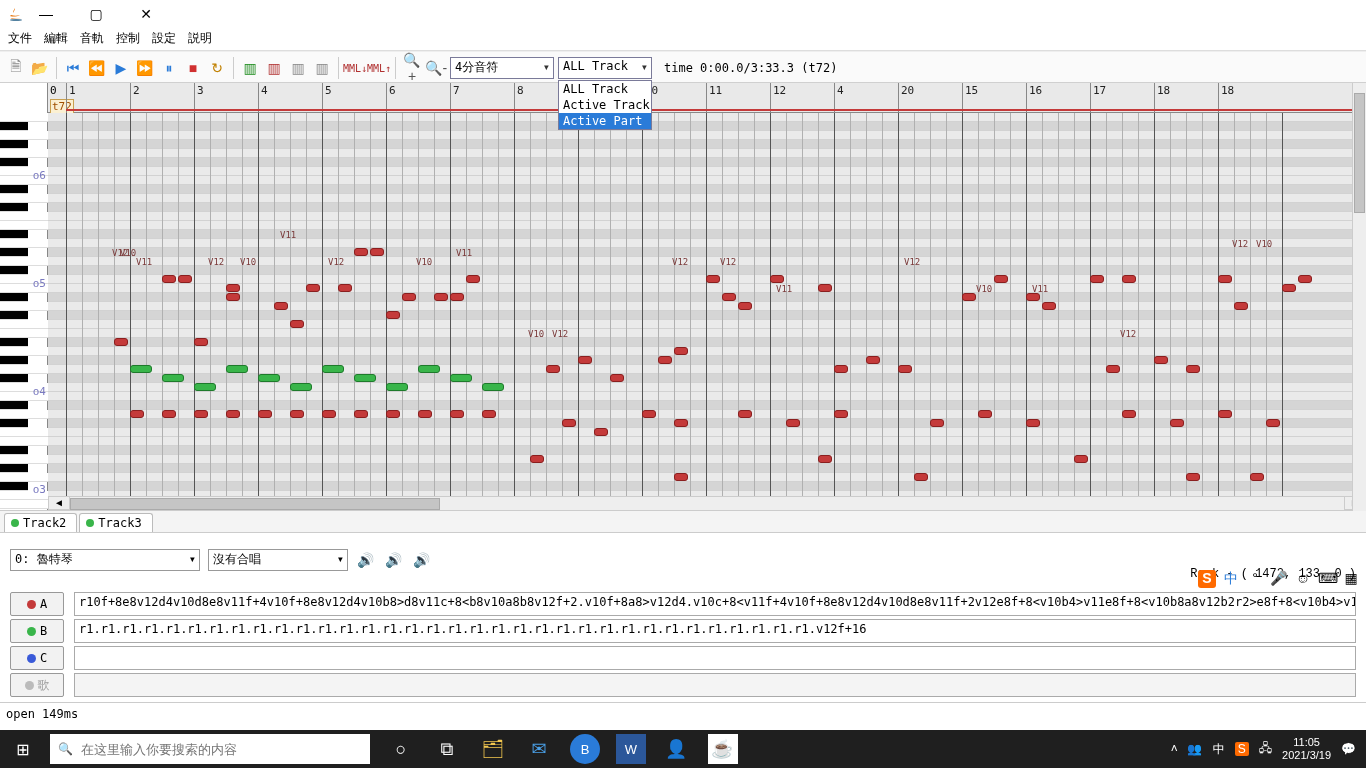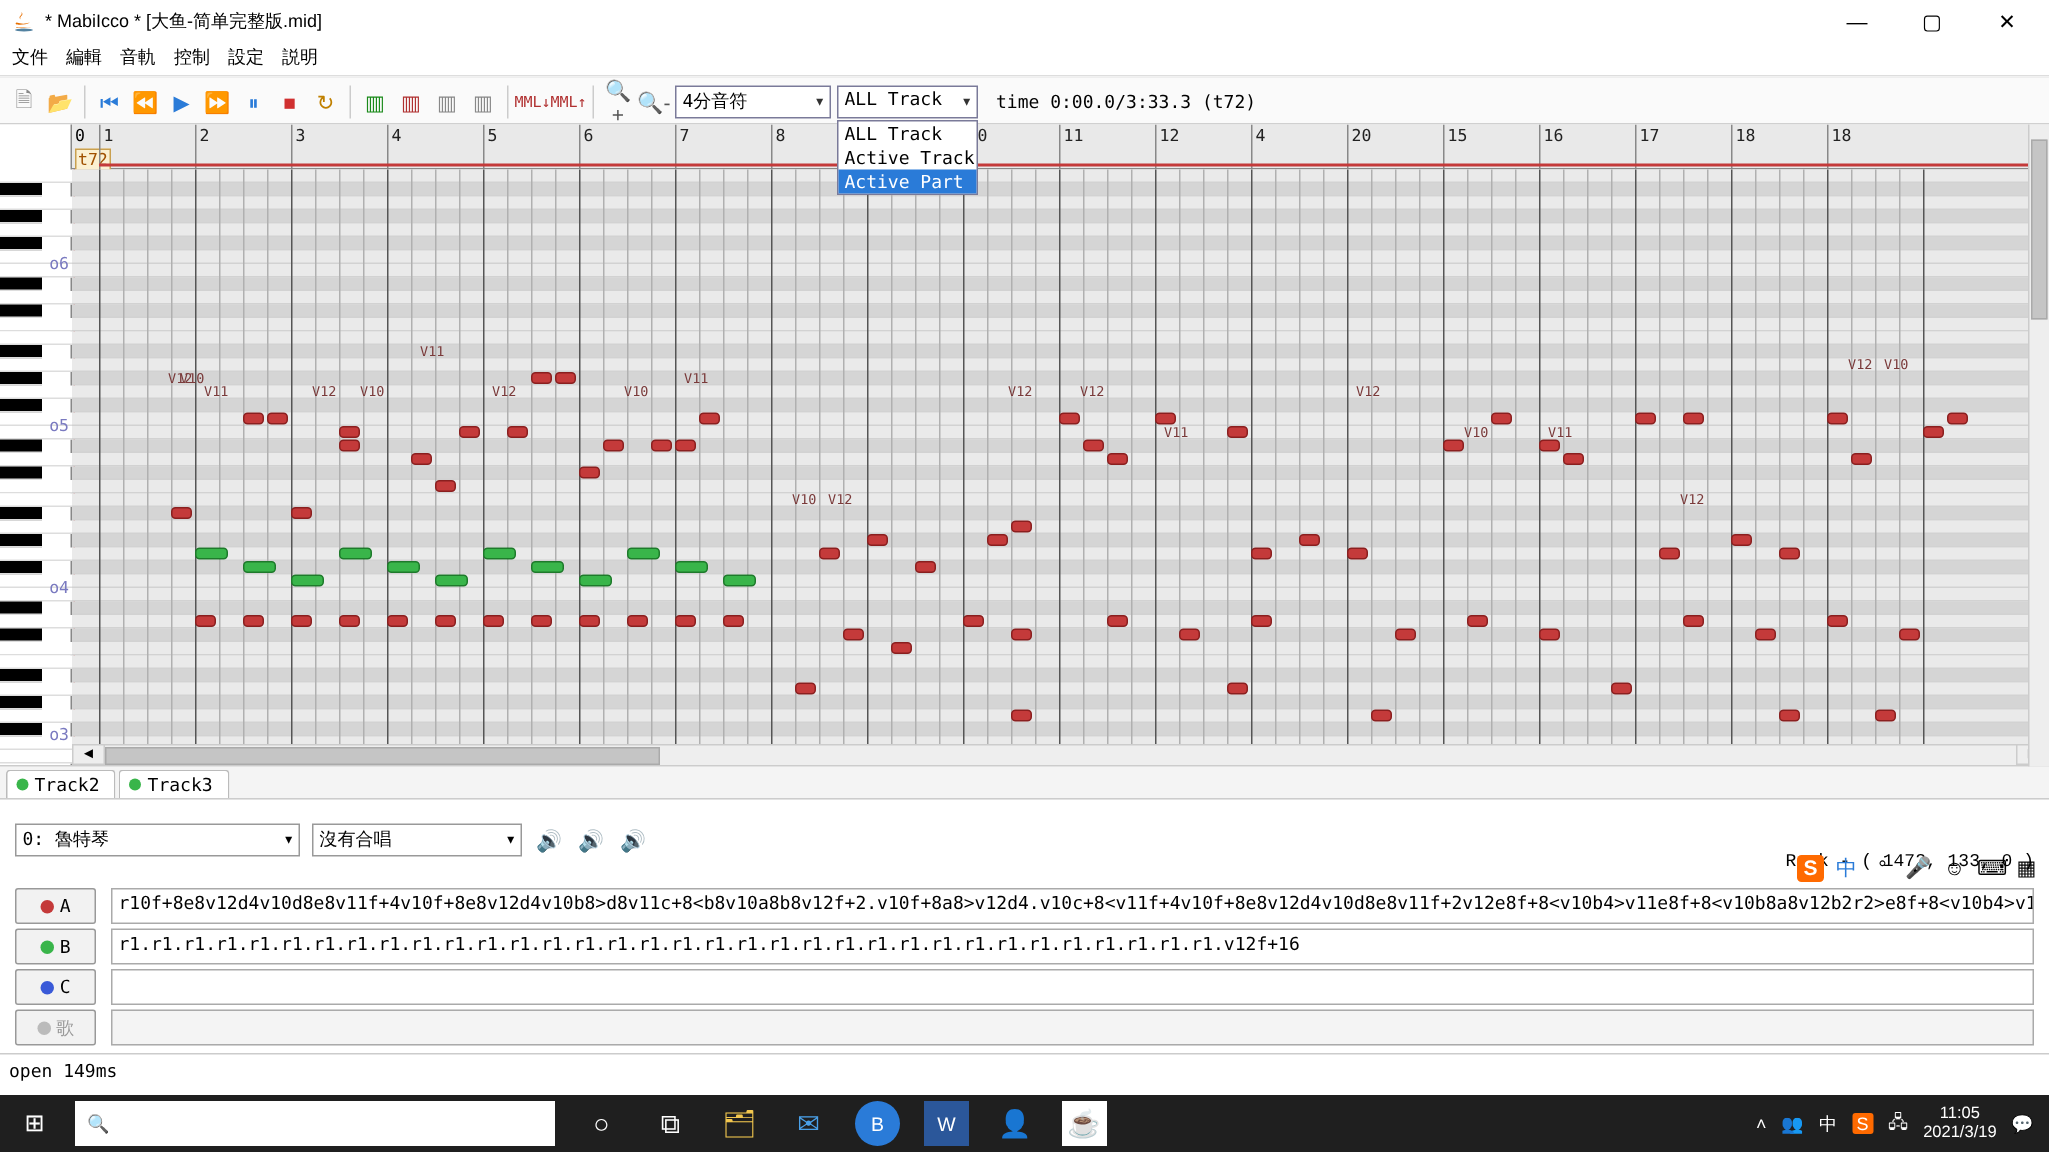--- a/index.html
+++ b/index.html
@@ -84,21 +84,20 @@
 </head>
 <body>
 
 <div class="titlebar">
   <span class="java-icon">
     <svg viewBox="0 0 16 16">
         <path d="M6 2c2 2-3 3 0 5-2-2 3-3 0-5zM3 9c-3 2 6 2 9 0-3 1-6 1-9 0zm0 3c-2 1 7 1 10 0-3 .5-7 .5-10 0z" fill="#e76f00"></path>
         <ellipse cx="8" cy="14" rx="6" ry="1" fill="#5382a1"></ellipse>
       </svg>
   </span>
-  <span class="title">* MabiIcco *  [大鱼-简单完整版.mid]</span>
   <div class="win-btns">
     <span class="win-btn">—</span>
     <span class="win-btn">▢</span>
     <span class="win-btn">✕</span>
   </div>
 </div>
 
 <div class="menubar">
   <span>文件</span>
   <span>編輯</span>
@@ -563,20 +562,21 @@
     <div class="mml-input" style="background:#f4f4f4"></div>
   </div>
 </div>
 
 <div class="status">open 149ms</div>
 
 <div class="taskbar">
   <div class="start">⊞</div>
   <div class="search">
     <span class="ic">🔍</span>
+    <input placeholder="在这里输入你要搜索的内容" style="">
   </div>
   <div class="tb-icons">
     <div class="tic">○</div>
     <div class="tic">⧉</div>
     <div class="tic" style="color:#f3c74f">🗂</div>
     <div class="tic" style="color:#4aa0e8">✉</div>
     <div class="tic" style="background:#2a7bd8;border-radius:15px;color:#fff;font-size:13px">B</div>
     <div class="tic" style="background:#2b579a;color:#fff;font-size:13px">W</div>
     <div class="tic">👤</div>
     <div class="tic" style="background:#fff;color:#e76f00">☕</div>

